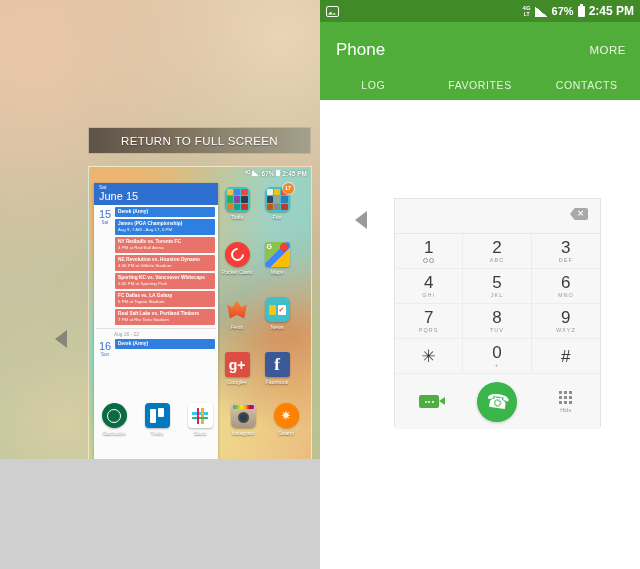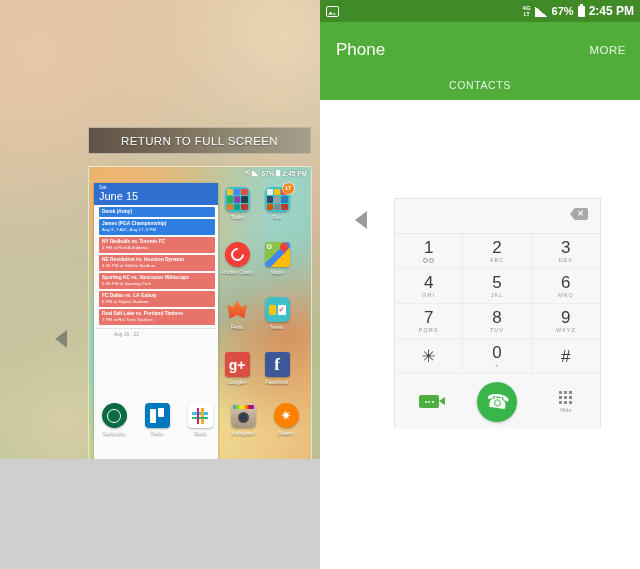--- a/index.html
+++ b/index.html
@@ -197,20 +197,24 @@
         <span class="ms-batt"></span>
         <span>2:45 PM</span>
       </div>
 
       <div class="cal">
         <div class="cal-head">
           <div class="dow">Sat</div>
           <div class="date">June 15</div>
         </div>
         <div class="cal-body">
+          <div class="cal-daycol">
+            <div class="cal-daynum">15</div>
+            <div class="cal-dayname">Sat</div>
+          </div>
           <div class="cal-events">
             <div class="ev blue">
               <div class="t">Derek (Army)</div>
             </div>
             <div class="ev blue">
               <div class="t">James (PGA Championship)</div>
               <div class="s">Aug 9, 7 AM - Aug 17, 6 PM</div>
             </div>
             <div class="ev red">
               <div class="t">NY Redbulls vs. Toronto FC</div>
@@ -228,20 +232,31 @@
               <div class="t">FC Dallas vs. LA Galaxy</div>
               <div class="s">6 PM at Toyota Stadium</div>
             </div>
             <div class="ev red">
               <div class="t">Real Salt Lake vs. Portland Timbers</div>
               <div class="s">7 PM at Rio Tinto Stadium</div>
             </div>
           </div>
         </div>
         <div class="cal-sep">Aug 16 - 22</div>
+        <div class="cal-row2">
+          <div class="cal-daycol">
+            <div class="cal-daynum">16</div>
+            <div class="cal-dayname">Sun</div>
+          </div>
+          <div class="cal-events">
+            <div class="ev blue">
+              <div class="t">Derek (Army)</div>
+            </div>
+          </div>
+        </div>
       </div>
 
       <div class="app" style="left:132px;top:20px;">
         <div class="ico folder">
           <i style="background:#f4c430"></i>
             <i style="background:#4285f4"></i>
             <i style="background:#e74c3c"></i>
           <i style="background:#27ae60"></i>
             <i style="background:#8e44ad"></i>
             <i style="background:#2c3e50"></i>
@@ -416,20 +431,22 @@
         <span>67%</span>
         <span class="sb-batt"></span>
         <span class="sb-time">2:45 PM</span>
       </span>
     </div>
 
     <div class="appbar">
       <div class="title">Phone</div>
       <div class="more">MORE</div>
       <div class="tabs">
+        <div class="tab">LOG</div>
+        <div class="tab">FAVORITES</div>
         <div class="tab">CONTACTS</div>
       </div>
     </div>
 
     <div class="content">
       <div class="mid-arrow"></div>
 
       <div class="dialpad">
 
         <div class="dp-display">

